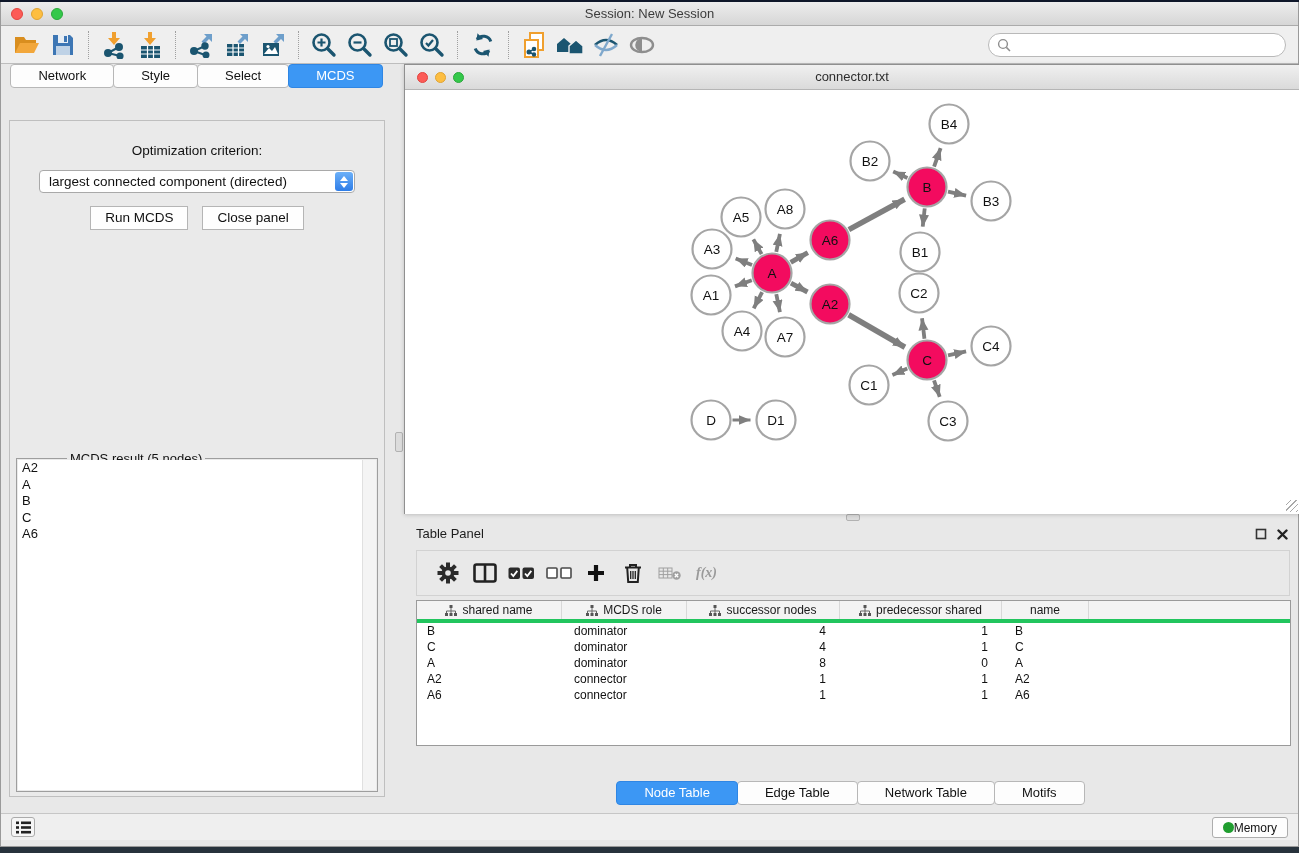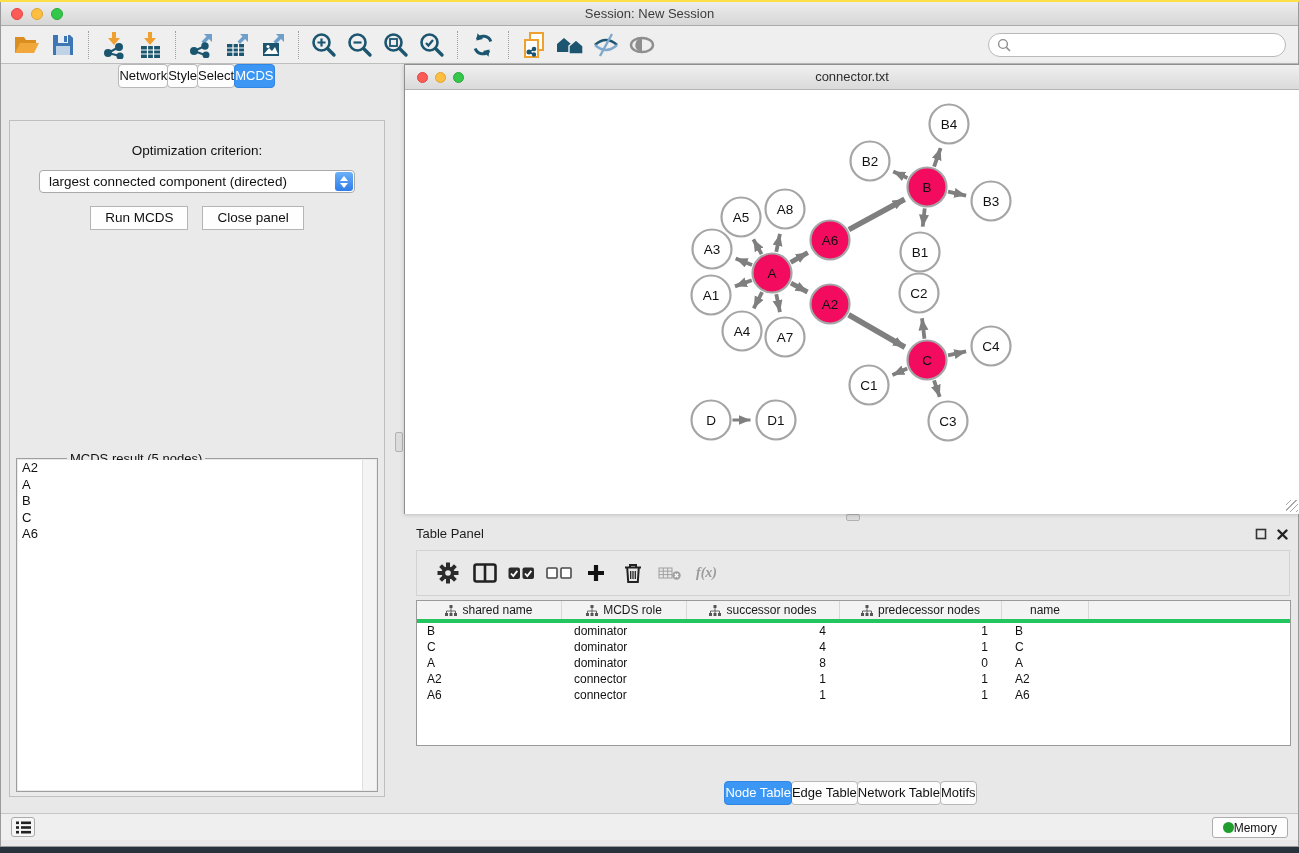--- a/index.html
+++ b/index.html
@@ -1,18 +1,18 @@
 <!DOCTYPE html>
 <html><head>
 <meta charset="utf-8">
 <style>
   * { margin:0; padding:0; box-sizing:border-box; }
   html,body { width:1299px; height:853px; }
   body { font-family:"Liberation Sans",sans-serif; }
-  .screen { position:relative; width:1299px; height:853px; background:#fde047; overflow:hidden; }
+  .screen { position:relative; width:1299px; height:853px; background:#0f172a; overflow:hidden; }
   .bottom-strip { position:absolute; left:0; bottom:0; width:100%; height:6px; background:#27323c; }
   .app { position:absolute; left:0; top:2px; width:1299px; height:845px; background:#e8e8e8; border:1px solid #9a9a9a; border-top:none; }
 
   
   .titlebar { position:relative; height:24px; background:linear-gradient(#ededed,#d6d6d6); border-bottom:1px solid #ababab; }
   .traffic { position:absolute; left:10px; top:6px; display:flex; gap:8px; }
   .dot { width:12px; height:12px; border-radius:50%; }
   .dot.red { background:#fc5b57; border:1px solid #e2443f; }
   .dot.yellow { background:#fdbe41; border:1px solid #e0a433; }
   .dot.green { background:#34c84a; border:1px solid #2aa83b; }
@@ -26,21 +26,21 @@
   .search input { border:none; outline:none; flex:1; font-size:12px; background:transparent; margin-left:5px; font-family:"Liberation Sans",sans-serif; }
 
   
   .main { position:absolute; top:62px; left:0; right:0; bottom:33px; background:#e8e8e8; }
 
   
   .control-panel { position:absolute; left:0; top:0; width:392px; height:100%; }
   .panel-head { position:relative; height:28px; line-height:28px; padding-left:12px; font-size:13px; color:#1d1d1d; }
   .panel-head .icons { position:absolute; right:10px; top:0; height:100%; display:flex; align-items:center; gap:10px; }
   .cp-tabs { display:flex; justify-content:center; }
-  .tab { background:#fdfdfd; border:1px solid #b7b7b7; padding:3px 0 4px; font-size:13px; color:#111; border-radius:4px; margin-left:-1px; position:relative; }
+  .tab { background:#fdfdfd; border:1px solid #b7b7b7; padding:3px 27px 4px; font-size:13px; color:#111; border-radius:4px; margin-left:-1px; position:relative; }
   .tab.active { background:#3c97f4; border-color:#2f86e4; color:#fff; z-index:2; }
   .cp-box { position:absolute; left:8px; right:8px; top:56px; bottom:16px; background:#eaeaea; border:1px solid #bfbfbf; }
   .opt-label { text-align:center; margin-top:22px; font-size:13.5px; color:#111; }
   .select { position:relative; margin:12px auto 0; width:316px; height:23px; background:#fff; border:1px solid #a9a9a9; border-radius:4px; font-size:13.5px; line-height:21px; padding-left:9px; color:#111; }
   .select .stepper { position:absolute; right:1px; top:1px; width:18px; height:19px; border-radius:3px; background:linear-gradient(#6cb0f8,#2e7de8); display:flex; flex-direction:column; align-items:center; justify-content:center; gap:2px; }
   .stepper .up { width:0; height:0; border-left:4px solid transparent; border-right:4px solid transparent; border-bottom:5px solid #fff; }
   .stepper .down { width:0; height:0; border-left:4px solid transparent; border-right:4px solid transparent; border-top:5px solid #fff; }
   .btn-row { display:flex; justify-content:center; gap:14px; margin-top:13px; }
   .btn { background:#fefefe; border:1px solid #b5b5b5; border-radius:0; font-size:13.5px; padding:3px 14px 4px; color:#111; }
   .result-box { position:absolute; left:6px; right:6px; top:337px; bottom:4px; border:1px solid #9e9e9e; }
@@ -473,21 +473,21 @@
               <div class="th">
                 <svg width="12" height="11" viewBox="0 0 12 11">
                   <path d="M6 3v3M1.5 9V6h9v3M6 6v3" stroke="#666" fill="none"></path>
                   <g fill="#555">
                     <rect x="4.5" y="0" width="3" height="3"></rect>
                     <rect x="0" y="8" width="3" height="3"></rect>
                     <rect x="4.5" y="8" width="3" height="3"></rect>
                     <rect x="9" y="8" width="3" height="3"></rect>
                   </g>
                 </svg>
-                <span>predecessor nodes</span>
+                <span>predecessor shared</span>
               </div>
               <div class="th">
                 <span>name</span>
               </div>
             </div>
           <div>
               <div class="trow grid-cols">
                 <div class="td c0">B</div>
                 <div class="td c1">dominator</div>
                 <div class="td c2">4</div>

